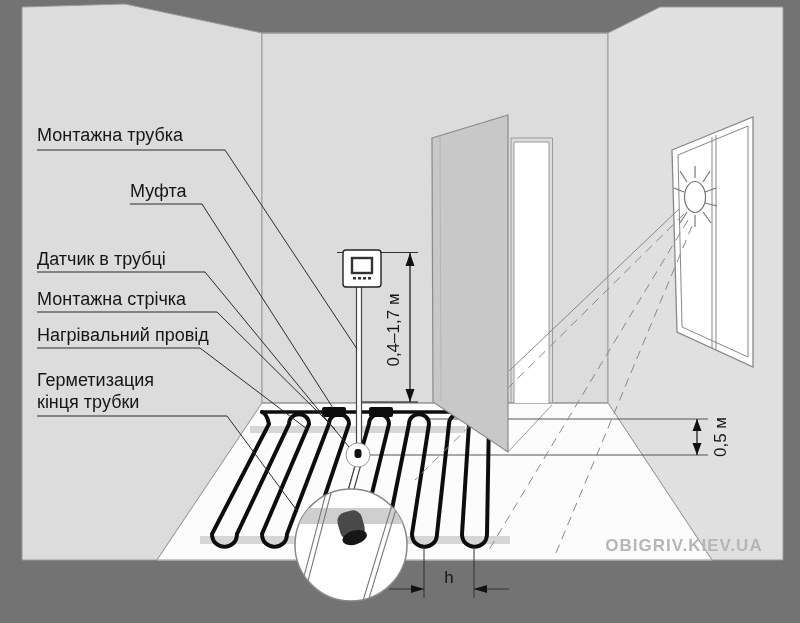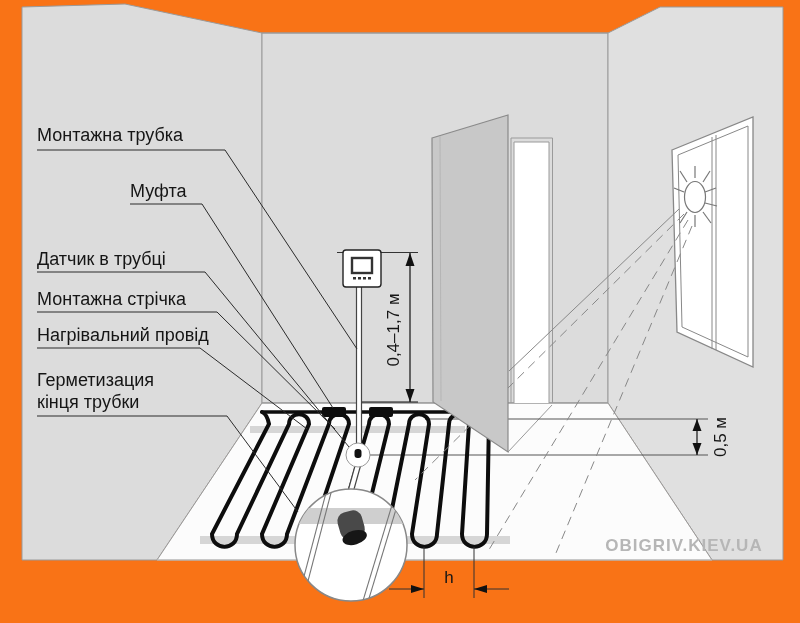--- a/index.html
+++ b/index.html
@@ -1,16 +1,16 @@
 <!DOCTYPE html>
 <html><head>
 <meta charset="utf-8">
 <style>
   html,body{margin:0;padding:0;background:#fff;}
-  .stage{width:800px;height:623px;position:relative;background:#f97316;overflow:hidden;
+  .stage{width:800px;height:623px;position:relative;background:#737373;overflow:hidden;
          font-family:"Liberation Sans", sans-serif;}
   svg{display:block;}
   text{font-family:"Liberation Sans", sans-serif;fill:#151515;}
   .lbl{font-size:18px;}
   .dim{font-size:17px;}
   .wm{font-size:17px;font-weight:bold;fill:#b6b6b6;letter-spacing:1px;}
 </style>
 </head>
 <body>
 

